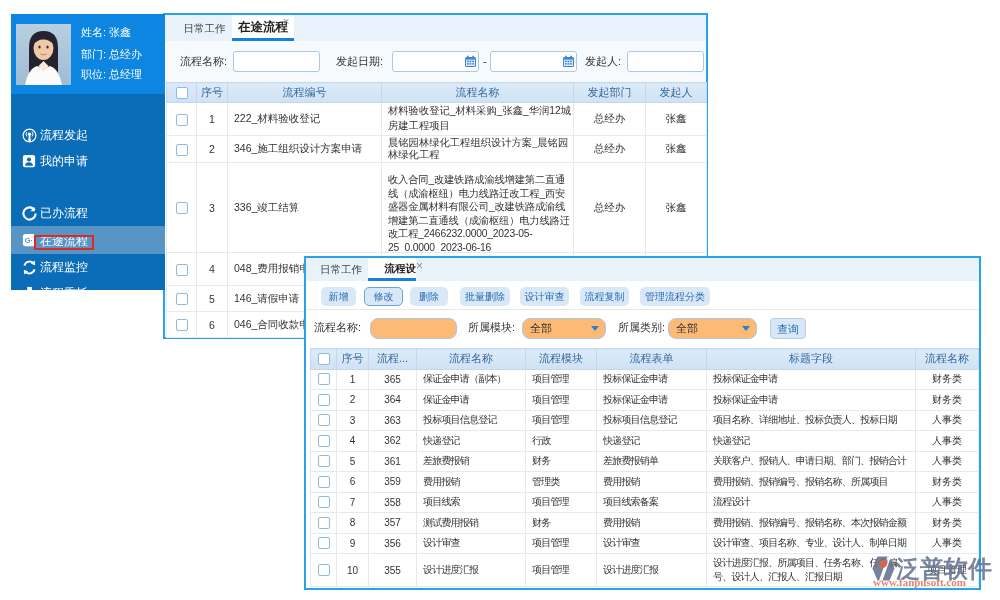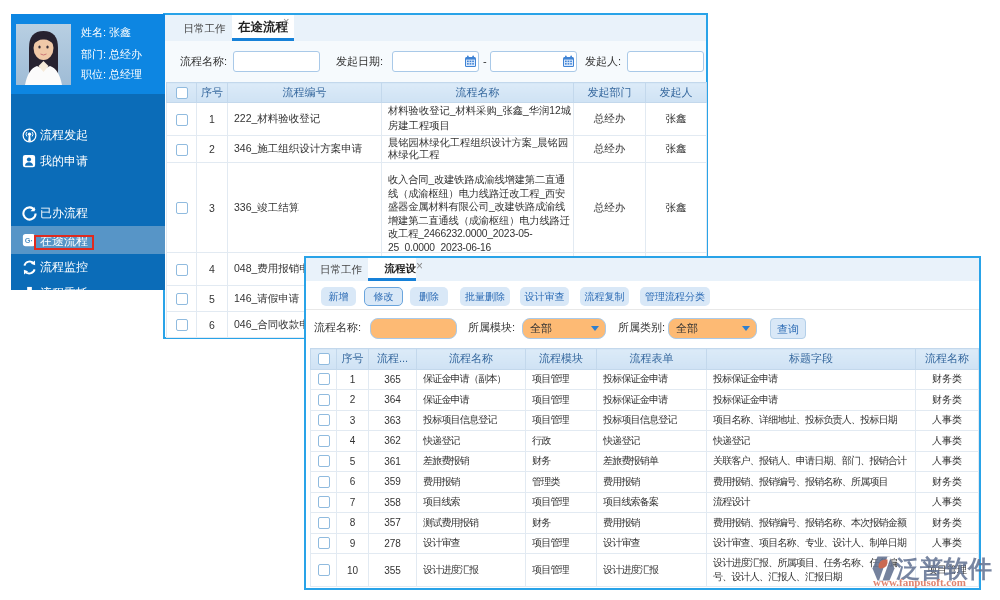--- a/index.html
+++ b/index.html
@@ -424,21 +424,21 @@
           <td class="c">357</td>
           <td class="l">测试费用报销</td>
           <td class="l">财务</td>
           <td class="l">费用报销</td>
           <td class="l">费用报销、报销编号、报销名称、本次报销金额</td>
           <td class="c">财务类</td>
         </tr>
     <tr>
           <td class="c"><span class="cb"></span></td>
           <td class="c">9</td>
-          <td class="c">278</td>
+          <td class="c">356</td>
           <td class="l">设计审查</td>
           <td class="l">项目管理</td>
           <td class="l">设计审查</td>
           <td class="l">设计审查、项目名称、专业、设计人、制单日期</td>
           <td class="c">人事类</td>
         </tr>
     <tr class="r10">
           <td class="c"><span class="cb"></span></td>
           <td class="c">10</td>
           <td class="c">355</td>

